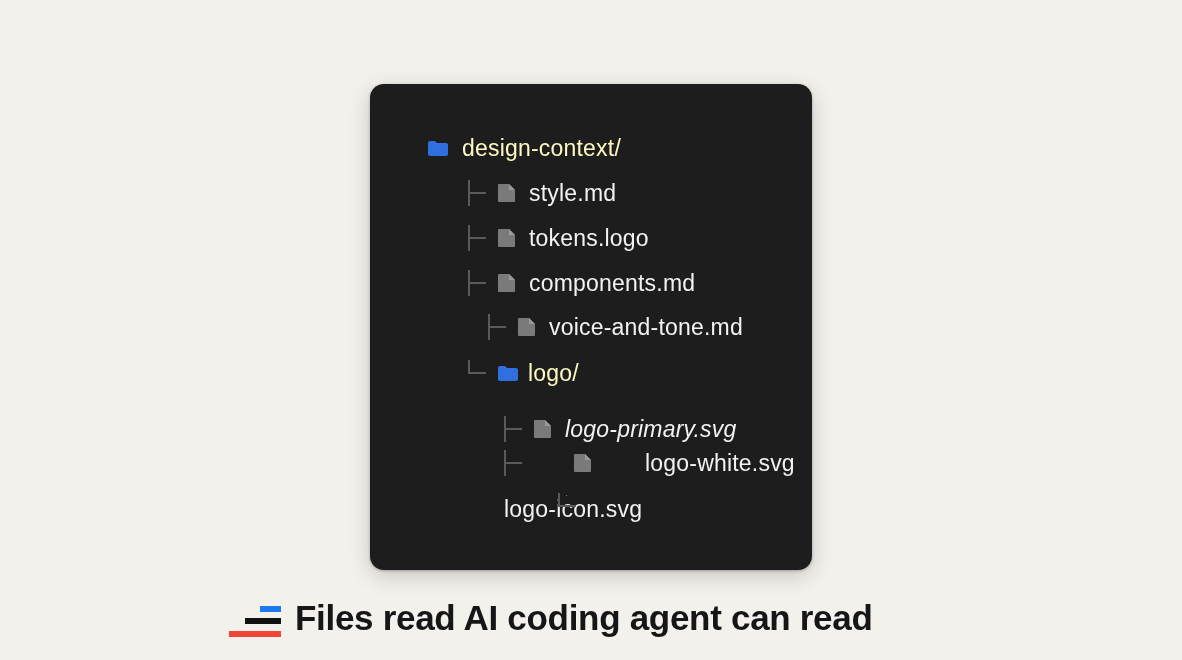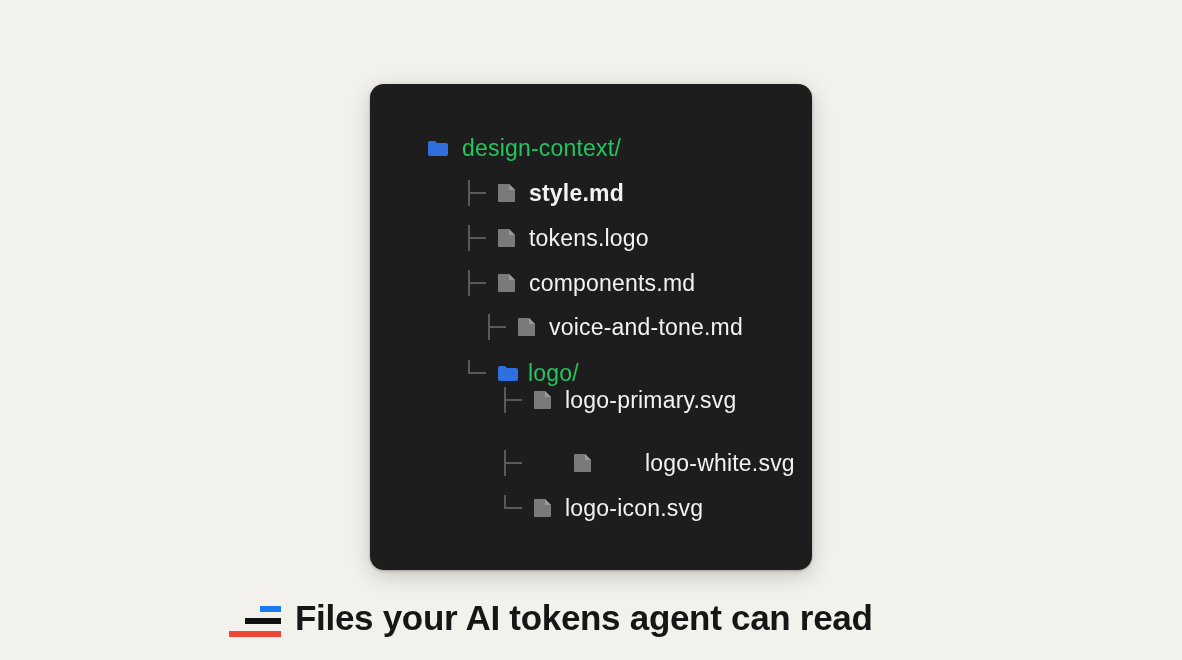--- a/index.html
+++ b/index.html
@@ -49,21 +49,21 @@
     width: 20px; height: 15px;
     margin-right: 14px;
     display: inline-block;
   }
   .name-file {
     color: #f2f2f2;
     font-size: 23px;
     letter-spacing: 0.2px;
   }
   .name-folder {
-    color: #22c55e;
+    color: #fef9c3;
     font-size: 23px;
     letter-spacing: 0.2px;
     text-align: center;
   }
   .caption {
     position: absolute;
     left: 229px; top: 594px;
     display: flex; align-items: center;
   }
   .brand {
@@ -89,21 +89,21 @@
 
   <div class="panel">
 
     <div class="row" style="left:58px; top:49px;">
       <svg class="folder-icon" viewBox="0 0 20 15">
         <path d="M0 2 Q0 0 2 0 L7 0 L9 2 L18 2 Q20 2 20 4 L20 13 Q20 15 18 15 L2 15 Q0 15 0 13 Z" fill="#2f6fe0"></path>
       </svg>
       <span class="name-folder">design-context/</span>
     </div>
 
-    <div class="row" style="left:98px; top:94px;font-weight:bold;">
+    <div class="row" style="left:98px; top:94px;">
       <span class="conn">
           <span class="v"></span>
           <span class="h"></span>
         </span>
       <svg class="file-icon" viewBox="0 0 17 18">
         <path d="M1 0 L11 0 L17 6 L17 17 Q17 18 16 18 L1 18 Q0 18 0 17 L0 1 Q0 0 1 0 Z" fill="#7a7a7a"></path>
         <path d="M11 0 L11 6 L17 6 Z" fill="#9a9a9a"></path>
       </svg>
       <span class="name-file">style.md</span>
     </div>
@@ -148,21 +148,21 @@
       <span class="conn last">
           <span class="v"></span>
           <span class="h"></span>
         </span>
       <svg class="folder-icon" style="margin-right:10px;" viewBox="0 0 20 15">
         <path d="M0 2 Q0 0 2 0 L7 0 L9 2 L18 2 Q20 2 20 4 L20 13 Q20 15 18 15 L2 15 Q0 15 0 13 Z" fill="#2f6fe0"></path>
       </svg>
       <span class="name-folder">logo/</span>
     </div>
 
-    <div class="row" style="left:134px; top:301px;">
+    <div class="row" style="left:134px; top:330px;font-style:italic;">
       <span class="conn">
           <span class="v"></span>
           <span class="h"></span>
         </span>
       <svg class="file-icon" viewBox="0 0 17 18">
         <path d="M1 0 L11 0 L17 6 L17 17 Q17 18 16 18 L1 18 Q0 18 0 17 L0 1 Q0 0 1 0 Z" fill="#7a7a7a"></path>
         <path d="M11 0 L11 6 L17 6 Z" fill="#9a9a9a"></path>
       </svg>
       <span class="name-file">logo-primary.svg</span>
     </div>
@@ -172,36 +172,36 @@
           <span class="v"></span>
           <span class="h"></span>
         </span>
       <svg class="file-icon" viewBox="0 0 17 18">
         <path d="M1 0 L11 0 L17 6 L17 17 Q17 18 16 18 L1 18 Q0 18 0 17 L0 1 Q0 0 1 0 Z" fill="#7a7a7a"></path>
         <path d="M11 0 L11 6 L17 6 Z" fill="#9a9a9a"></path>
       </svg>
       <span class="name-file">logo-white.svg</span>
     </div>
 
-    <div class="row" style="left:134px; top:409px;">
+    <div class="row" style="left:134px; top:409px;flex-direction:column;">
       <span class="conn last">
           <span class="v"></span>
           <span class="h"></span>
         </span>
       <svg class="file-icon" viewBox="0 0 17 18">
         <path d="M1 0 L11 0 L17 6 L17 17 Q17 18 16 18 L1 18 Q0 18 0 17 L0 1 Q0 0 1 0 Z" fill="#7a7a7a"></path>
         <path d="M11 0 L11 6 L17 6 Z" fill="#9a9a9a"></path>
       </svg>
       <span class="name-file">logo-icon.svg</span>
     </div>
 
   </div>
 
   <div class="caption">
     <div class="brand">
       <span class="b1" style="background:#1a7bf0;"></span>
       <span class="b2" style="background:#111111;"></span>
       <span class="b3" style="background:#f04437;"></span>
     </div>
-    <span class="caption-text">Files your AI tokens agent can read</span>
+    <span class="caption-text">Files read AI coding agent can read</span>
   </div>
 
 </div>
 
 </body></html>

